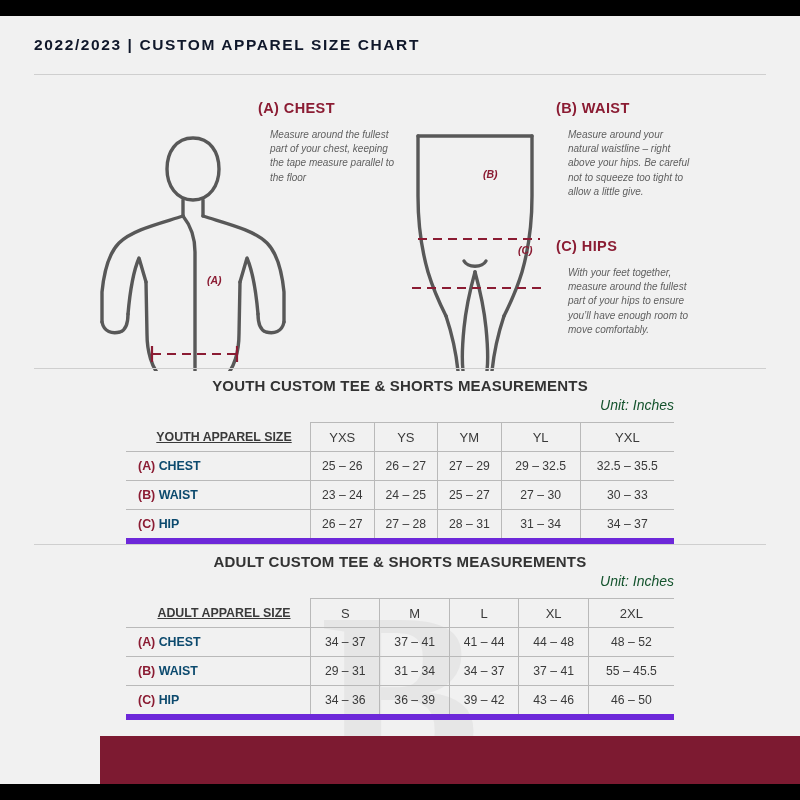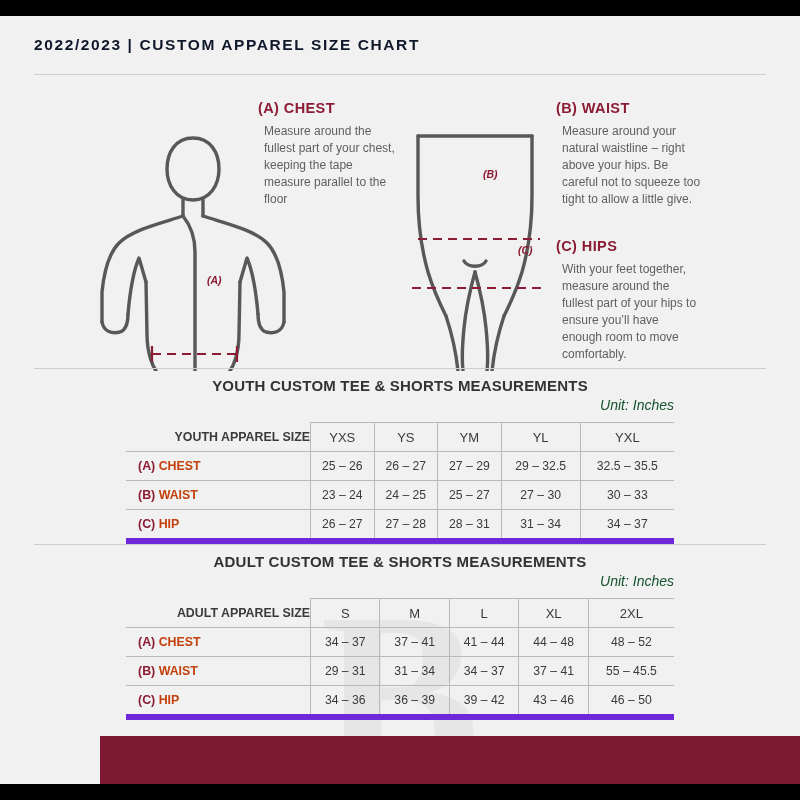--- a/index.html
+++ b/index.html
@@ -101,23 +101,24 @@
   }
   .callout-title {
     color: #8b1c33;
     font-size: 14.5px;
     font-weight: 700;
     letter-spacing: 0.4px;
     margin: 0 0 7px 0;
   }
   .callout-body {
     color: #5f5f5f;
-    font-size: 12px;
+    font-size: 10px;
+    font-style: italic;
     line-height: 1.42;
-    margin: 6px;
+    margin: 12px;
   }
   .c-chest { left: 258px; top: 24px; width: 150px; }
   .c-waist { left: 556px; top: 24px; width: 152px; }
   .c-hips  { left: 556px; top: 162px; width: 152px; }
 
   .dim-label {
     position: absolute;
     color: #8b1c33;
     font-size: 10.5px;
     font-weight: 700;
@@ -165,29 +166,30 @@
     font-size: 13px;
   }
   .rowhead {
     text-align: left;
     padding-left: 12px !important;
     font-weight: 700;
     font-size: 12.4px;
     width: 172px;
   }
   .rowhead .tag { color: #8b1c33; }
-  .rowhead .txt { color: #c2410c; }
+  .rowhead .txt { color: #0c4a6e; }
   .corner {
-    text-align: right;
+    text-align: center;
     padding-left: 12px !important;
     font-weight: 700;
     font-size: 12.4px;
     color: #3a3a3a;
     border-left: 0 !important;
     border-top: 0 !important;
+    text-decoration: underline;
   }
   .no-outer-left { border-left: 0 !important; }
   .no-outer-right { border-right: 0 !important; }
   tr.head td { border-top: 0; }
   tr.last td { border-bottom: 6px solid #6d28d9; }
 
   .footer-bar {
     position: absolute;
     left: 100px;
     right: 0;

